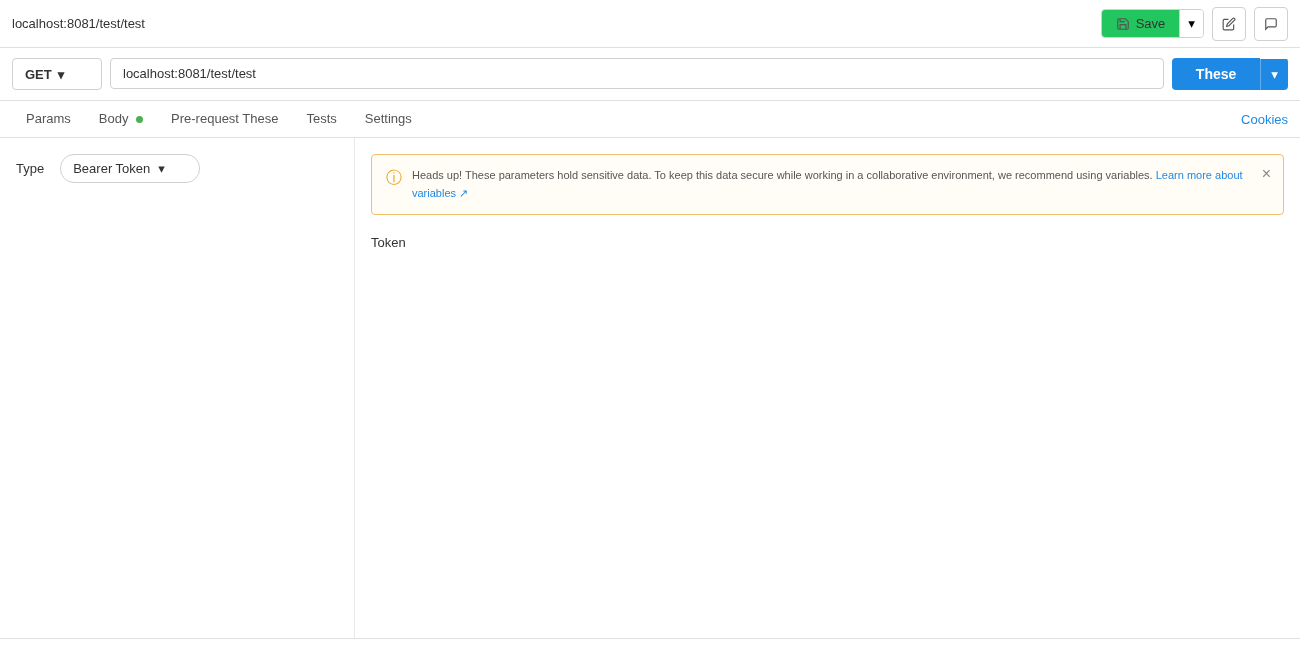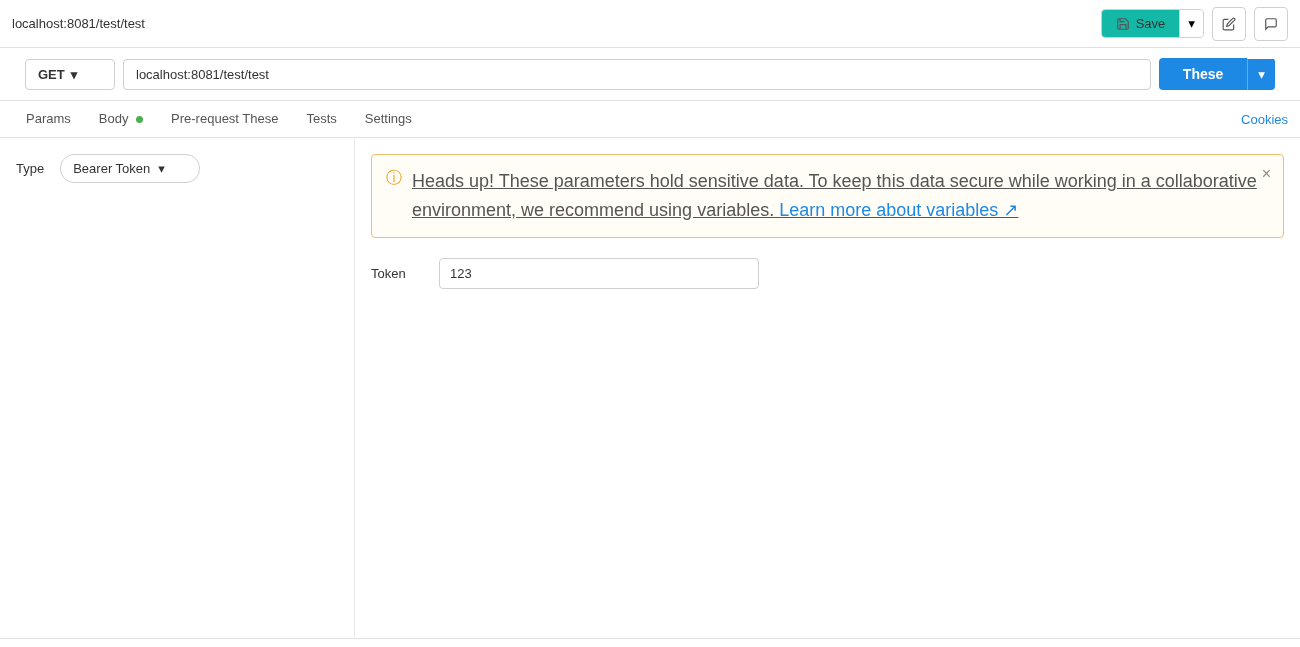--- a/index.html
+++ b/index.html
@@ -6,27 +6,27 @@
     body { font-family: -apple-system, BlinkMacSystemFont, 'Segoe UI', sans-serif; font-size: 13px; background: #fff; color: #333; height: 647px; overflow: hidden; }
 
     
     .top-bar {
       display: flex; align-items: center; justify-content: space-between;
       padding: 8px 12px; border-bottom: 1px solid #e0e0e0; height: 48px;
     }
     .top-bar-title { font-size: 13px; color: #333; font-weight: 400; }
     .top-bar-actions { display: flex; align-items: center; gap: 8px; }
     .save-btn-group { display: flex; align-items: center; border: 1px solid #d0d0d0; border-radius: 4px; overflow: hidden; }
-    .save-btn { display: flex; align-items: center; gap: 6px; padding: 6px 14px; background: #14b8a6; border: none; cursor: pointer; font-size: 13px; color: #333; }
+    .save-btn { display: flex; align-items: center; gap: 6px; padding: 6px 14px; background: #22c55e; border: none; cursor: pointer; font-size: 13px; color: #333; }
     .save-btn-caret { padding: 6px 8px; background: #fff; border: none; border-left: 1px solid #d0d0d0; cursor: pointer; }
     .icon-btn { width: 34px; height: 34px; border: 1px solid #d0d0d0; border-radius: 4px; background: #fff; cursor: pointer; display: flex; align-items: center; justify-content: center; }
 
     
     .url-bar {
-      display: flex; align-items: center; padding: 10px 25px; gap: 8px;
+      display: flex; padding: 10px 12px; gap: 8px;
       border-bottom: 1px solid #e0e0e0;
     }
     .method-select {
       display: flex; align-items: center; gap: 6px;
       padding: 7px 12px; border: 1px solid #d0d0d0; border-radius: 4px;
       background: #fff; cursor: pointer; font-size: 13px; font-weight: 600; color: #333; min-width: 90px;
     }
     .url-input-container { flex: 1; }
     .url-input {
       width: 100%; padding: 7px 12px; border: 1px solid #d0d0d0; border-radius: 4px;
@@ -72,21 +72,21 @@
     .help-text a { color: #1e88e5; text-decoration: none; }
 
     
     .right-panel { flex: 1; padding: 16px; overflow-y: auto; }
     .alert-box {
       display: flex; align-items: flex-start; gap: 10px;
       padding: 12px 14px; border: 1px solid #f0c070; border-radius: 4px;
       background: #fffdf5; margin-bottom: 20px; position: relative;
     }
     .alert-icon { color: #e8a020; font-size: 16px; margin-top: 1px; flex-shrink: 0; }
-    .alert-text { font-size: 18px; color: #555; line-height: 1.6; text-decoration: underline; }
+    .alert-text { font-size: 11px; color: #555; line-height: 1.6; }
     .alert-text a { color: #1e88e5; text-decoration: none; }
     .alert-close { position: absolute; top: 10px; right: 12px; cursor: pointer; color: #888; font-size: 16px; }
 
     .token-row { display: flex; align-items: center; gap: 8px; }
     .token-label { font-size: 13px; color: #333; min-width: 60px; }
     .token-input {
       flex: 1; max-width: 320px; padding: 7px 10px;
       border: 1px solid #d0d0d0; border-radius: 4px; font-size: 13px;
       color: #333; outline: none;
     }
@@ -188,21 +188,20 @@
         <span>Heads up! These parameters hold sensitive data. To keep this data secure while working in a collaborative environment, we recommend using variables.</span>
         <a href="#">
           <span>Learn more about variables ↗</span>
         </a>
       </div>
       <span class="alert-close">×</span>
     </div>
 
     <div class="token-row">
       <span class="token-label">Token</span>
-      <input class="token-input" value="123" type="text" style="">
     </div>
   </div>
 </div>
 
 <div class="response-area">
 
   <div class="response-tabs-bar">
     <div class="response-tab active">
       
     </div>

